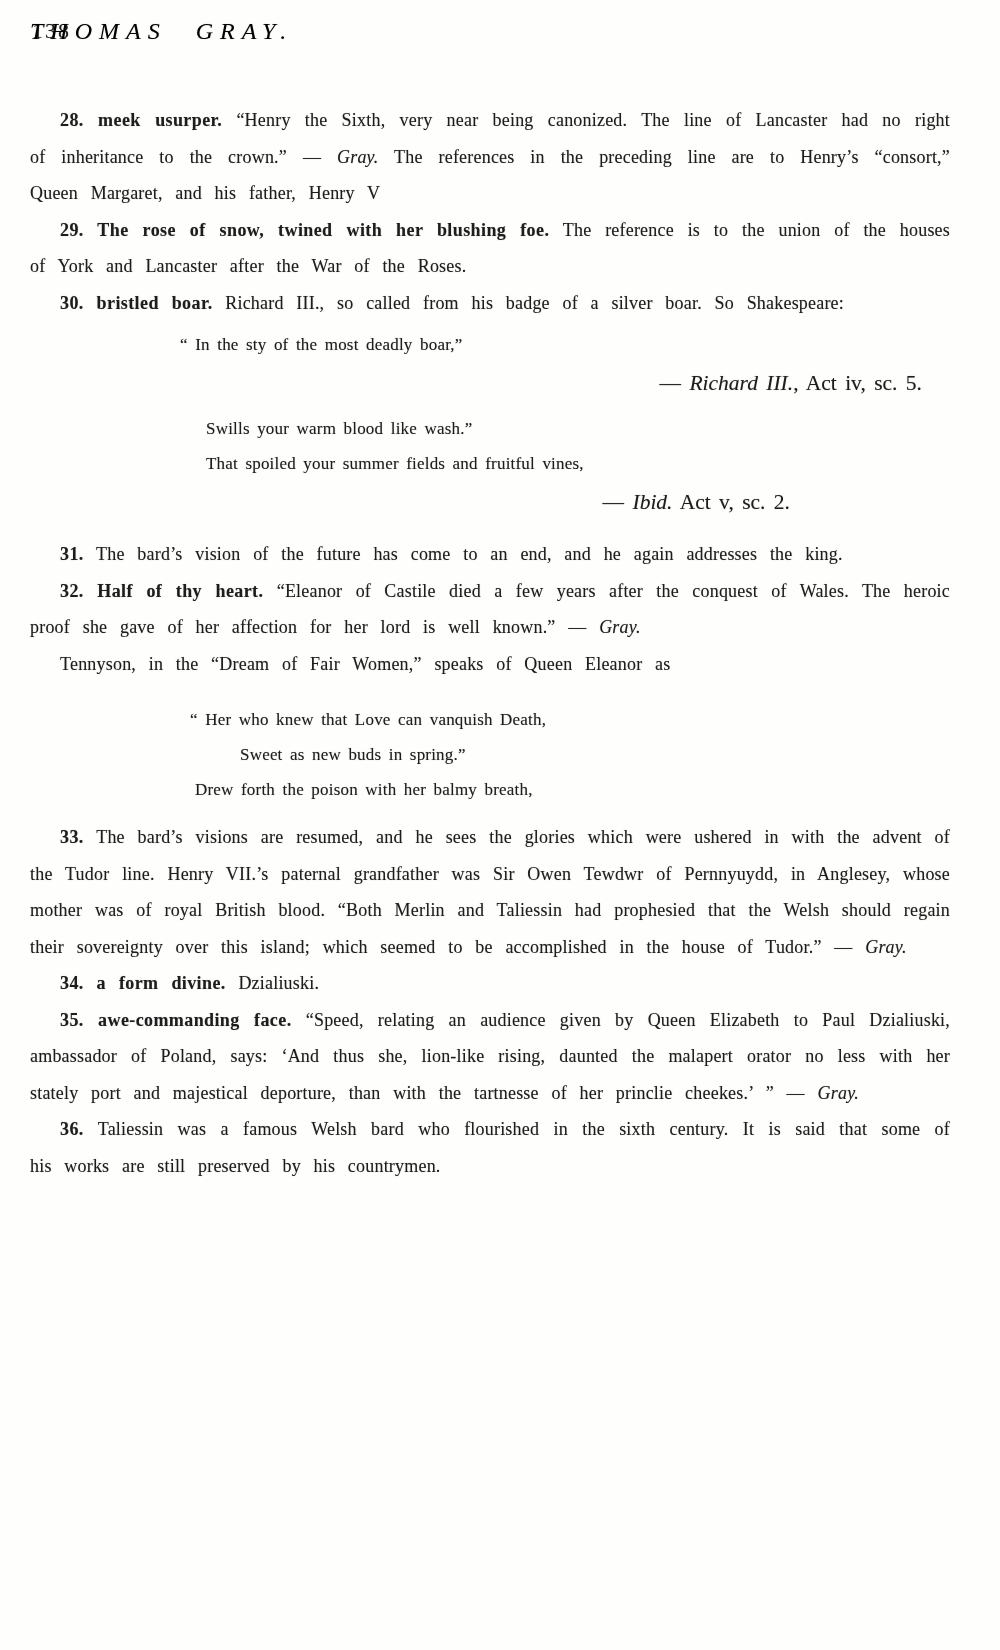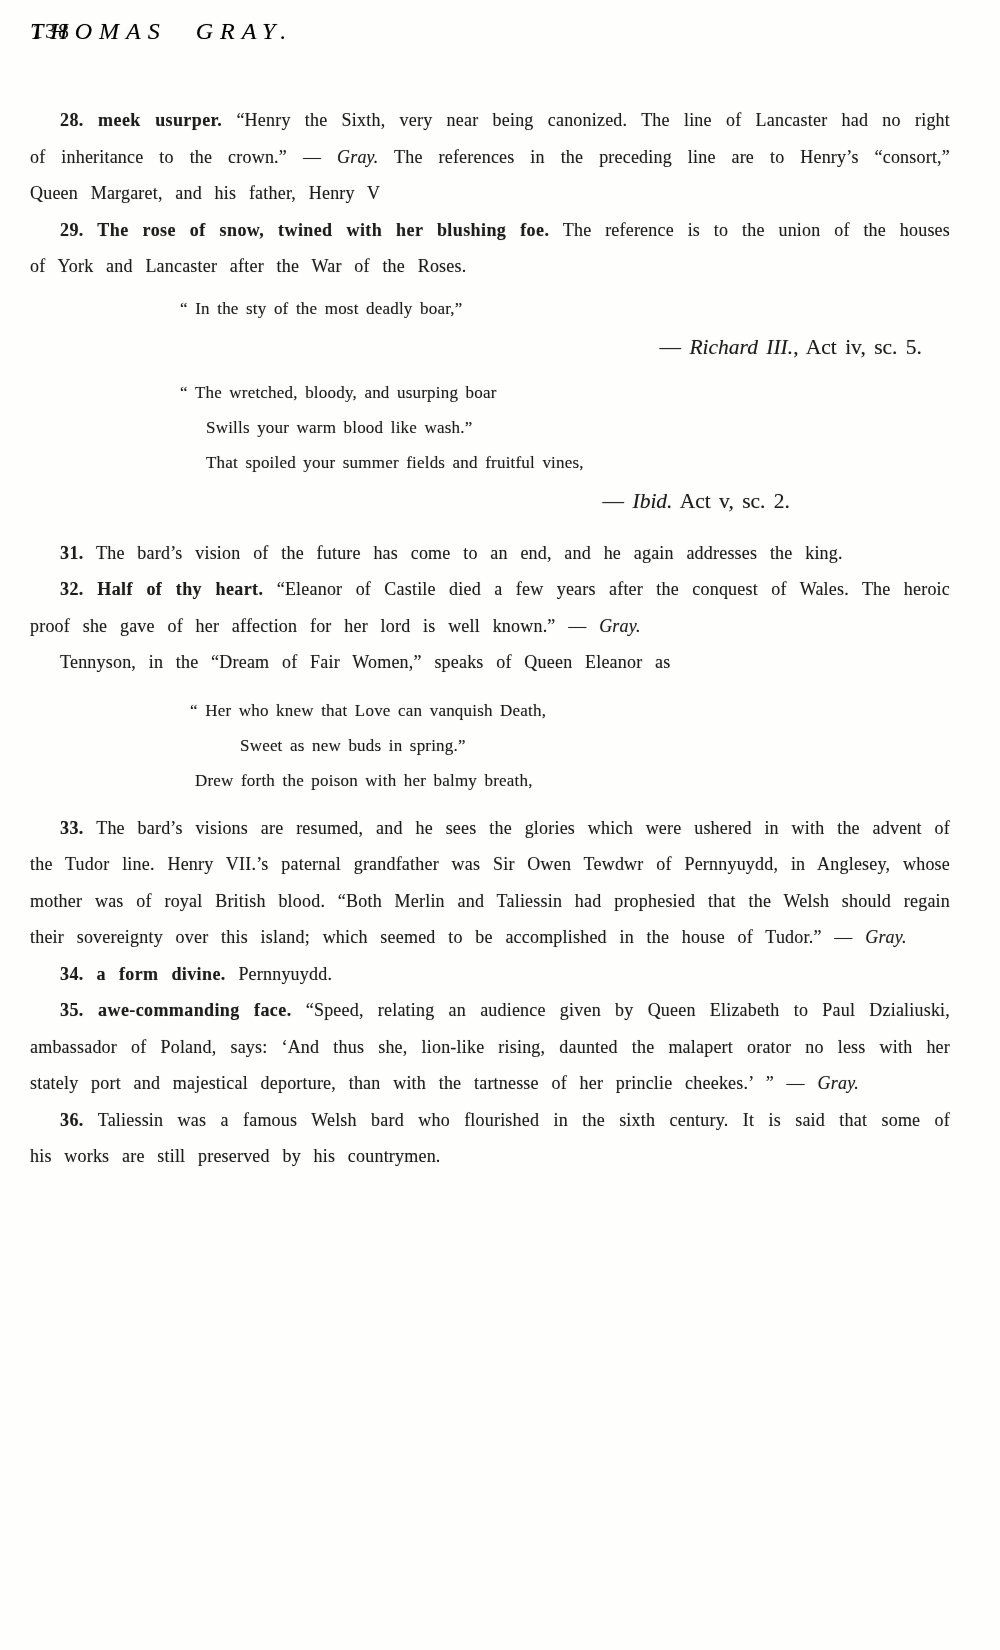--- a/index.html
+++ b/index.html
@@ -37,21 +37,21 @@
     text-indent:30px;
     font-size:18px;
     line-height:36.5px;
     word-spacing:8px;
     letter-spacing:.2px;
   }
   p.note b{font-weight:bold;letter-spacing:.4px;}
   i{font-style:italic;}
   .quote{margin:6px 0 10px;}
   .quote.boar{margin:0 0 16px;}
-  .quote.poem{margin:12px 0 12px;}
+  .quote.poem{margin:20px 0 12px;}
   .q-line{
     margin:0;
     font-size:17px;
     line-height:35px;
     word-spacing:3px;
     letter-spacing:.2px;
   }
   .ind150{padding-left:150px;}
   .ind176{padding-left:176px;}
   .ind160{padding-left:160px;}
@@ -77,47 +77,47 @@
     <span class="pagenum">138</span>
     <span class="running-title">THOMAS GRAY.</span>
   </div>
 
   <div class="body">
 
     <p class="note"><b>28. meek usurper.</b><span> “Henry the Sixth, very near being canonized. The line of Lancaster had no right of inheritance to the crown.” — </span><i>Gray.</i><span> The references in the preceding line are to Henry’s “consort,” Queen Margaret, and his father, Henry V</span></p>
 
     <p class="note"><b>29. The rose of snow, twined with her blushing foe.</b><span> The reference is to the union of the houses of York and Lancaster after the War of the Roses.</span></p>
 
+    <p class="note"><b>30. bristled boar.</b><span> Richard III., so called from his badge of a silver boar. So Shakespeare:</span></p>
 
     <div class="quote richard">
       <p class="q-line ind150"><span>“ In the sty of the most deadly boar,”</span></p>
       <p class="q-attr a1"><span>— </span><i>Richard III.</i><span>, Act iv, sc. 5.</span></p>
     </div>
 
     <div class="quote boar">
-      <p class="q-line ind150"><span>“ The wretched, bloody, and usurping boar</span></p>
       <p class="q-line ind176"><span>Swills your warm blood like wash.”</span></p>
       <p class="q-line ind176"><span>That spoiled your summer fields and fruitful vines,</span></p>
       <p class="q-attr a2"><span>— </span><i>Ibid.</i><span> Act v, sc. 2.</span></p>
     </div>
 
     <p class="note"><b>31.</b><span> The bard’s vision of the future has come to an end, and he again addresses the king.</span></p>
 
     <p class="note"><b>32. Half of thy heart.</b><span> “Eleanor of Castile died a few years after the conquest of Wales. The heroic proof she gave of her affection for her lord is well known.” — </span><i>Gray.</i></p>
 
     <p class="note"><span>Tennyson, in the “Dream of Fair Women,” speaks of Queen Eleanor as</span></p>
 
     <div class="quote poem">
       <p class="q-line ind160"><span>“ Her who knew that Love can vanquish Death,</span></p>
       <p class="q-line ind210"><span>Sweet as new buds in spring.”</span></p>
       <p class="q-line ind165"><span>Drew forth the poison with her balmy breath,</span></p>
     </div>
 
     <p class="note"><b>33.</b><span> The bard’s visions are resumed, and he sees the glories which were ushered in with the advent of the Tudor line. Henry VII.’s paternal grandfather was Sir Owen Tewdwr of Pernnyuydd, in Anglesey, whose mother was of royal British blood. “Both Merlin and Taliessin had prophesied that the Welsh should regain their sovereignty over this island; which seemed to be accomplished in the house of Tudor.” — </span><i>Gray.</i></p>
 
-    <p class="note"><b>34. a form divine.</b><span> Pernnyuydd.</span></p>
+    <p class="note"><b>34. a form divine.</b><span> Dzialiuski.</span></p>
 
     <p class="note"><b>35. awe-commanding face.</b><span> “Speed, relating an audience given by Queen Elizabeth to Paul Dzialiuski, ambassador of Poland, says: ‘And thus she, lion-like rising, daunted the malapert orator no less with her stately port and majestical deporture, than with the tartnesse of her princlie cheekes.’ ” — </span><i>Gray.</i></p>
 
     <p class="note"><b>36.</b><span> Taliessin was a famous Welsh bard who flourished in the sixth century. It is said that some of his works are still preserved by his countrymen.</span></p>
 
   </div>
 </div>
 
 </body></html>

